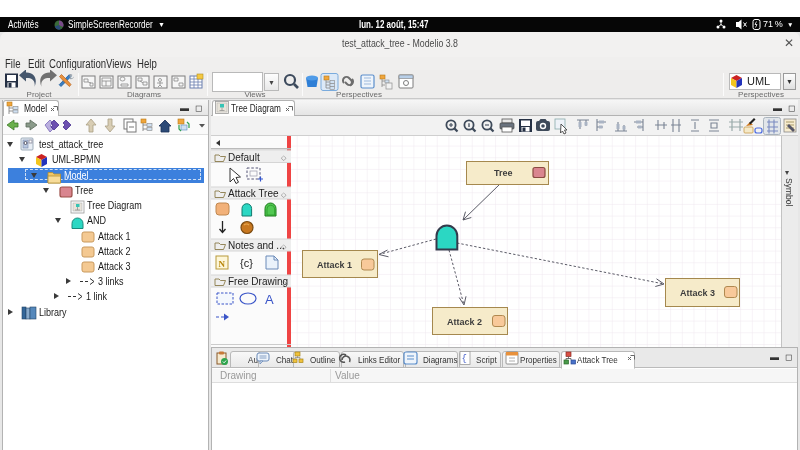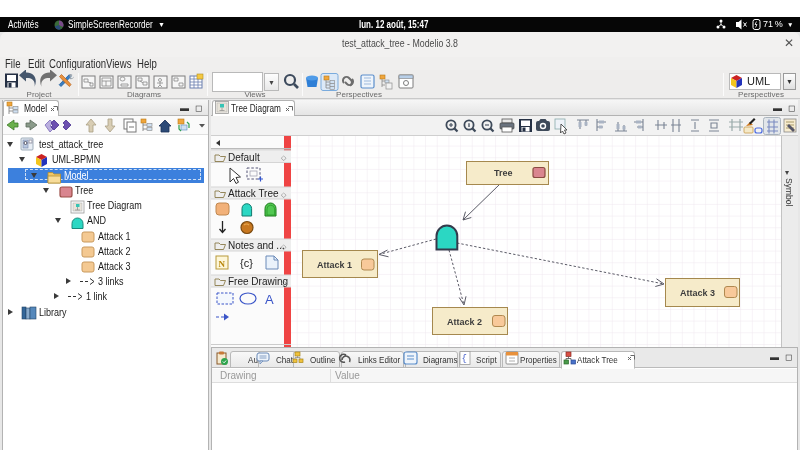--- a/index.html
+++ b/index.html
@@ -347,21 +347,21 @@
 
       <rect x="552.5" y="1.5" width="17" height="17" rx="2" fill="#e2e6ea" stroke="#aab4be" stroke-width="1"></rect>
       <path d="M556 6 h11 M556 11 h11 M556 15 h11 M558 3.5 v14 M563 3.5 v14" stroke="#7a8ac0" stroke-width="1.1"></path>
 
       <rect x="573" y="3" width="12" height="13" fill="#f7ecd0" stroke="#888" stroke-width="0.8"></rect>
       <path d="M575 6 h8 M575 9 h8 M575 12 h8" stroke="#a89a68" stroke-width="1"></path>
       <path d="M578 8 l6 6 -2 2 -6-6z" fill="#556"></path>
     </svg>
   </div>
 
-  <div id="palette" class="abs" style="left:211px;top:119px;width:80px;height:211px;background:#fbfbfb;border-right:7px solid #ef4444;">
+  <div id="palette" class="abs" style="left:211px;top:119px;width:80px;height:211px;background:#fbfbfb;border-right:4px solid #ef4444;">
     <svg width="80" height="211">
 
       <path d="M9 4 l-4 3 4 3z" fill="#333"></path>
       <path d="M0 12.5 h80 M0 14 h80" stroke="#bbb" stroke-width="1"></path>
 
       <rect x="0" y="14.5" width="80" height="12" fill="#eeeeee"></rect>
       <path d="M0 26.5 h80" stroke="#d5d5d5"></path>
       <path d="M4 19 h4 l1.5 1.5 h5 l-2 5 h-8.5z" fill="none" stroke="#8a7a4a" stroke-width="0.9"></path>
       <text x="17" y="24.5" font-size="10" fill="#222" font-family="Liberation Sans">Default</text>
       <text x="70" y="24" font-size="7" fill="#888" font-family="Liberation Sans">◇</text>

